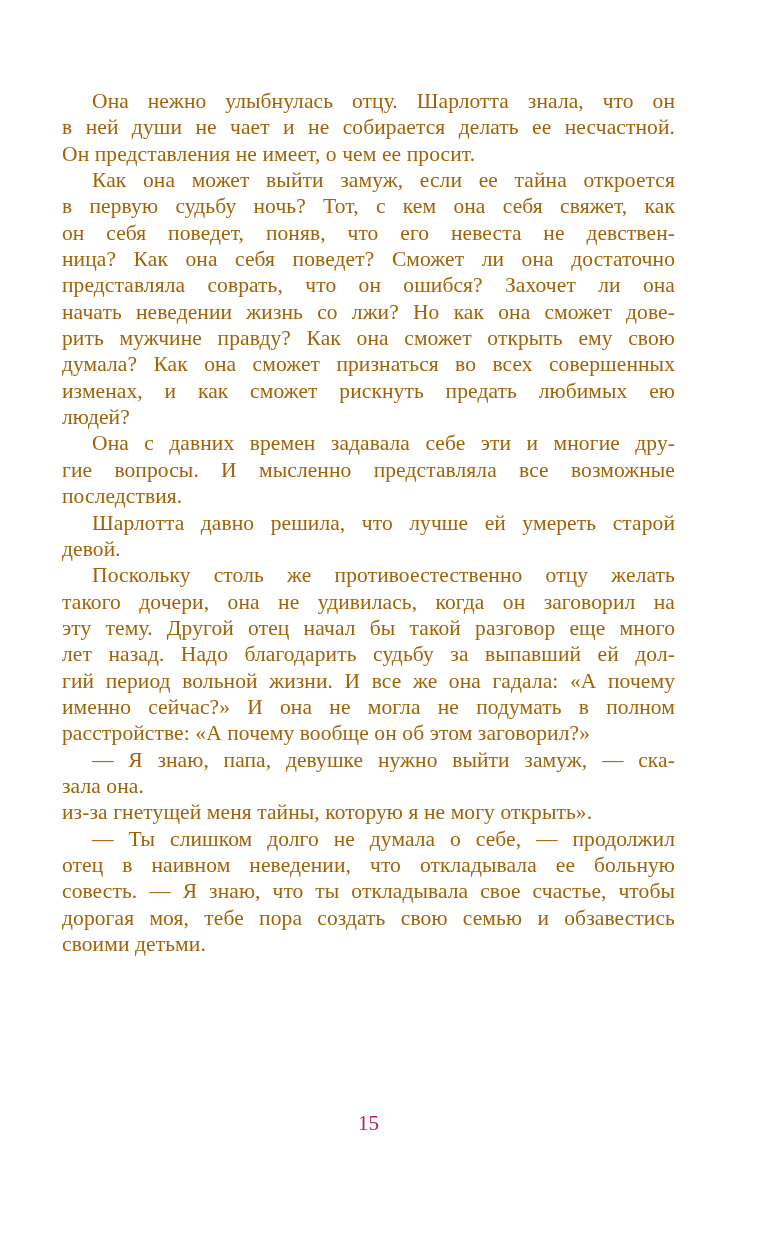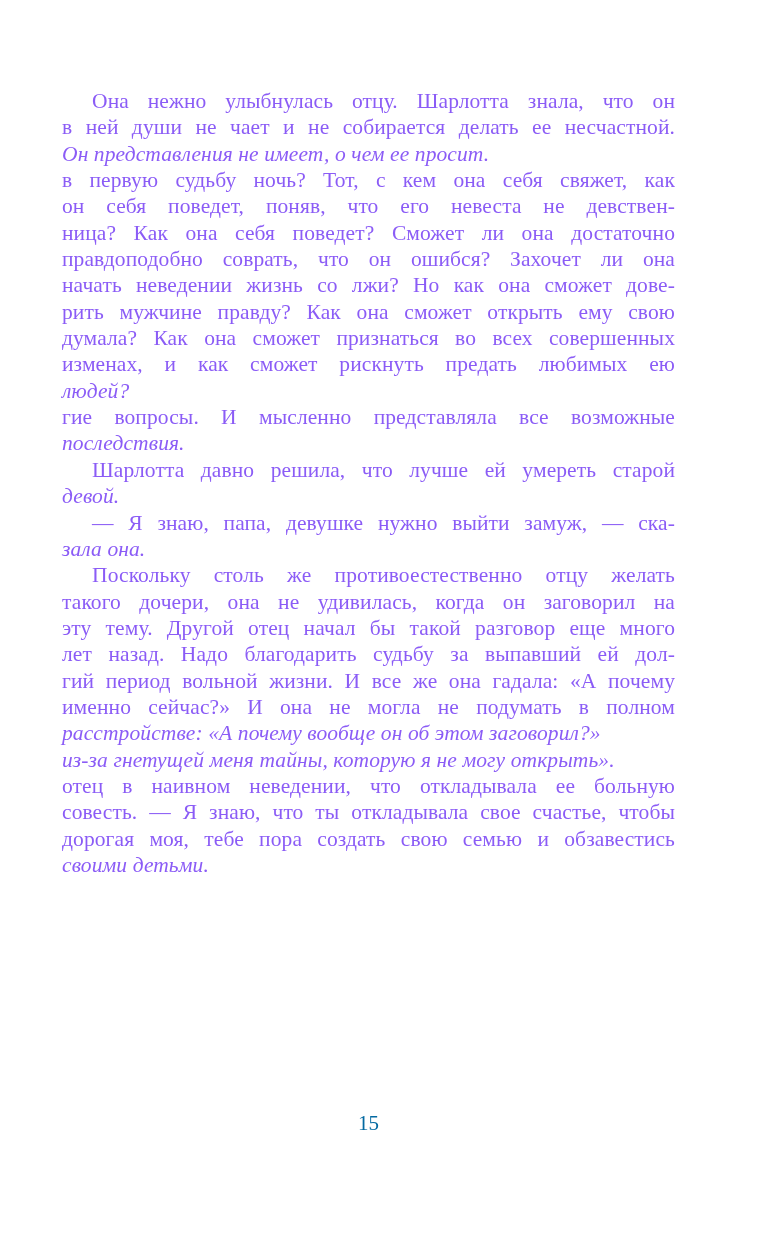--- a/index.html
+++ b/index.html
@@ -36,79 +36,81 @@
     text-align: justify;
     text-align-last: justify;
     letter-spacing: 0.1px;
   }
   .line.first {
     text-indent: 30px;
   }
   .line.last {
     text-align: left;
     text-align-last: left;
-    font-style: italic;
   }
   .page-number {
     position: absolute;
     left: 62px;
     top: 1110px;
     width: 613px;
     text-align: center;
     font-size: 21px;
     line-height: 26px;
-    color: #0369a1;
+    color: #be185d;
   }
 </style>
 </head>
 <body style="background: rgb(255, 255, 255);">
 
 <div class="page">
-  <div class="text-block" id="text-block" style="color: #8b5cf6;">
+  <div class="text-block" id="text-block" style="color: #a16207;">
       <div class="paragraph">
         <div class="line first">Она нежно улыбнулась отцу. Шарлотта знала, что он</div>
         <div class="line">в ней души не чает и не собирается делать ее несчастной.</div>
         <div class="line last">Он представления не имеет, о чем ее просит.</div>
       </div>
       <div class="paragraph">
+        <div class="line first">Как она может выйти замуж, если ее тайна откроется</div>
         <div class="line">в первую судьбу ночь? Тот, с кем она себя свяжет, как</div>
         <div class="line">он себя поведет, поняв, что его невеста не девствен-</div>
         <div class="line">ница? Как она себя поведет? Сможет ли она достаточно</div>
-        <div class="line">правдоподобно соврать, что он ошибся? Захочет ли она</div>
+        <div class="line">представляла соврать, что он ошибся? Захочет ли она</div>
         <div class="line">начать неведении жизнь со лжи? Но как она сможет дове-</div>
         <div class="line">рить мужчине правду? Как она сможет открыть ему свою</div>
         <div class="line">думала? Как она сможет признаться во всех совершенных</div>
         <div class="line">изменах, и как сможет рискнуть предать любимых ею</div>
         <div class="line last">людей?</div>
       </div>
       <div class="paragraph">
+        <div class="line first">Она с давних времен задавала себе эти и многие дру-</div>
         <div class="line">гие вопросы. И мысленно представляла все возможные</div>
         <div class="line last">последствия.</div>
       </div>
       <div class="paragraph">
         <div class="line first">Шарлотта давно решила, что лучше ей умереть старой</div>
         <div class="line last">девой.</div>
-      </div>
-      <div class="paragraph">
-        <div class="line first">— Я знаю, папа, девушке нужно выйти замуж, — ска-</div>
-        <div class="line last">зала она.</div>
       </div>
       <div class="paragraph">
         <div class="line first">Поскольку столь же противоестественно отцу желать</div>
         <div class="line">такого дочери, она не удивилась, когда он заговорил на</div>
         <div class="line">эту тему. Другой отец начал бы такой разговор еще много</div>
         <div class="line">лет назад. Надо благодарить судьбу за выпавший ей дол-</div>
         <div class="line">гий период вольной жизни. И все же она гадала: «А почему</div>
         <div class="line">именно сейчас?» И она не могла не подумать в полном</div>
         <div class="line last">расстройстве: «А почему вообще он об этом заговорил?»</div>
       </div>
       <div class="paragraph">
+        <div class="line first">— Я знаю, папа, девушке нужно выйти замуж, — ска-</div>
+        <div class="line last">зала она.</div>
+      </div>
+      <div class="paragraph">
         <div class="line last">из-за гнетущей меня тайны, которую я не могу открыть».</div>
       </div>
       <div class="paragraph">
+        <div class="line first">— Ты слишком долго не думала о себе, — продолжил</div>
         <div class="line">отец в наивном неведении, что откладывала ее больную</div>
         <div class="line">совесть. — Я знаю, что ты откладывала свое счастье, чтобы</div>
         <div class="line">дорогая моя, тебе пора создать свою семью и обзавестись</div>
         <div class="line last">своими детьми.</div>
       </div>
     </div>
   <div class="page-number">15</div>
 </div>
 
 </body></html>

